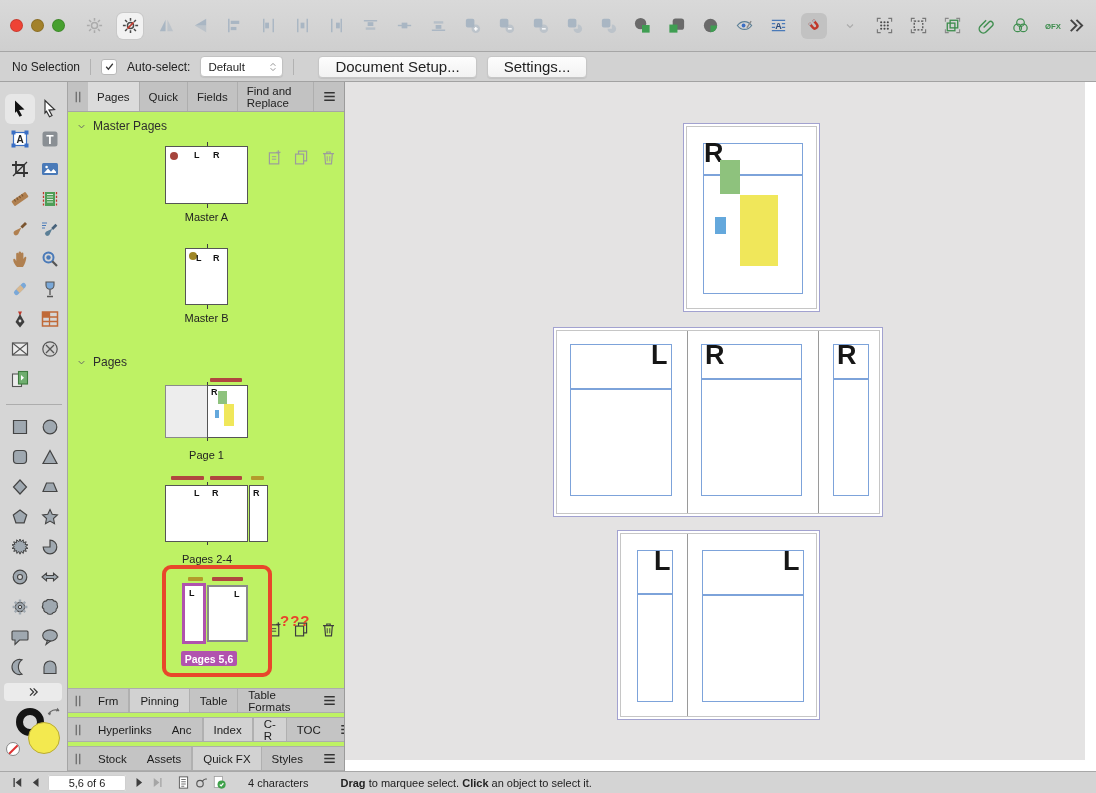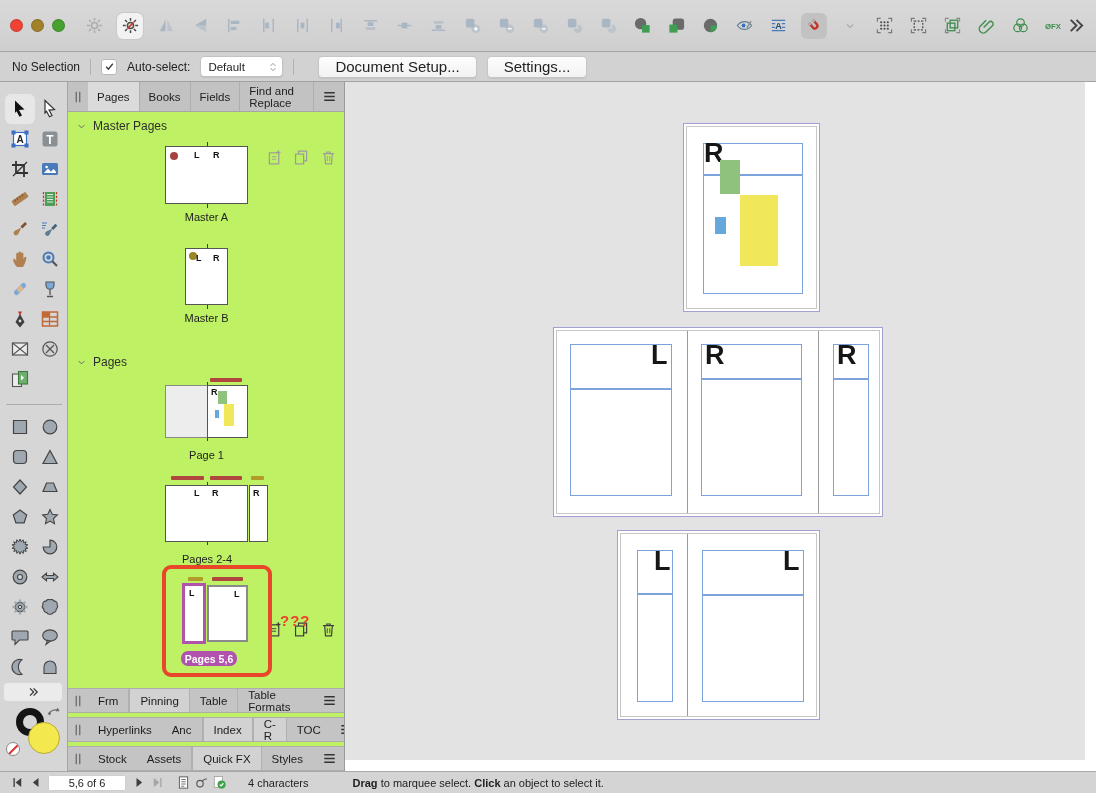--- a/index.html
+++ b/index.html
@@ -83,21 +83,21 @@
   .sec-icons .ticon{width:18px;height:18px;}
   .sec-icons .ticon svg{width:17px;height:17px;}
   .sec-icons.grayed .ticon{color:#9c9c9c;}
   .sec-icons.darker .ticon{color:#3e3e3e;}
   .thumb-page{position:absolute;background:#fff;border:1px solid #555;box-sizing:border-box;}
   .spine{position:absolute;width:1px;background:#3e3e3e;}
   .thumb-letter{position:absolute;font-size:9px;font-weight:bold;color:#111;line-height:9px;}
   .thumb-label{position:absolute;font-size:11px;color:#222;text-align:center;}
   .mini-bar{position:absolute;height:4px;border-radius:1px;}
   .sel-frame{position:absolute;border:4px solid #e8472b;border-radius:9px;box-sizing:border-box;}
-  .sel-badge{position:absolute;background:#b153ae;color:#fff;font-size:10.5px;font-weight:bold;border-radius:7px;display:flex;align-items:center;justify-content:center;}
+  .sel-badge{position:absolute;background:#b153ae;color:#fff;font-size:10.5px;font-weight:bold;border-radius:2px;display:flex;align-items:center;justify-content:center;}
   .annotation{position:absolute;color:#e8432b;font-weight:bold;font-size:15px;letter-spacing:1px;}
   .dock-row{position:absolute;left:0;width:277px;height:25px;background:#c4c4c4;border-top:1px solid #adadad;border-bottom:1px solid #adadad;display:flex;align-items:stretch;font-size:11.5px;box-sizing:border-box;}
   .dtab{display:flex;align-items:center;padding:0 10px;border-right:1px solid #b0b0b0;color:#1c1c1c;}
   .dtab.lite{background:#d2d2d2;border-left:1px solid #b0b0b0;}
   
   .canvas{position:absolute;left:345px;top:82px;width:751px;height:689px;background:#e4e3e3;}
   .scroll-track-v{position:absolute;right:0;top:0;width:11px;height:689px;background:#ffffff;}
   .scroll-track-h{position:absolute;left:0;top:678px;width:751px;height:11px;background:#ffffff;}
   .spread{position:absolute;background:#fff;border:1px solid #a2a2d0;box-sizing:border-box;padding:2px;}
   .spread-inner{position:relative;width:100%;height:100%;border:1px solid #c6c6c6;box-sizing:border-box;background:#fff;}
@@ -107,21 +107,21 @@
   
   .statusbar{
     position:absolute;left:0;top:771px;width:1096px;height:22px;
     background:#d4d4d4;border-top:1px solid #a8a8a8;box-sizing:border-box;
     display:flex;align-items:center;font-size:11px;color:#222;padding-left:8px;
   }
   .statusbar .ticon{width:18px;height:18px;color:#3e3e3e;}
   .statusbar .ticon svg{width:15px;height:15px;}
   .statusbar .ticon.dim{color:#a5a5a5;}
   .page-box{width:78px;height:16px;background:#fff;border-radius:2px;display:flex;align-items:center;justify-content:center;margin:0 4px;box-shadow:inset 0 0 0 1px #cfcfcf;}
-  .hint{margin-left:44px;}
+  .hint{margin-left:32px;}
   .hint b{font-weight:bold;}
   .charcount{margin-left:20px;}
 </style>
 </head>
 <body>
 
 <div class="titlebar">
   <div class="lights">
     <span class="light red"></span>
     <span class="light yellow"></span>
@@ -603,21 +603,21 @@
 </div>
 
 <div class="panel">
   <div class="panel-tabs">
     <span class="phandle">
         <svg viewBox="0 0 10 16">
           <path d="M3 2v12M7 2v12" stroke="#666" stroke-width="1.4"></path>
         </svg>
       </span>
     <span class="ptab active">Pages</span>
-    <span class="ptab">Books</span>
+    <span class="ptab">Quick</span>
     <span class="ptab">Fields</span>
     <span class="ptab">Find and Replace</span>
     <span class="pmenu">
         <svg viewBox="0 0 20 20">
           <path d="M3 5h14M3 10h14M3 15h14" stroke="currentColor" stroke-width="2"></path>
         </svg>
       </span>
   </div>
 
   <div class="sec-head" style="top:32px;">

